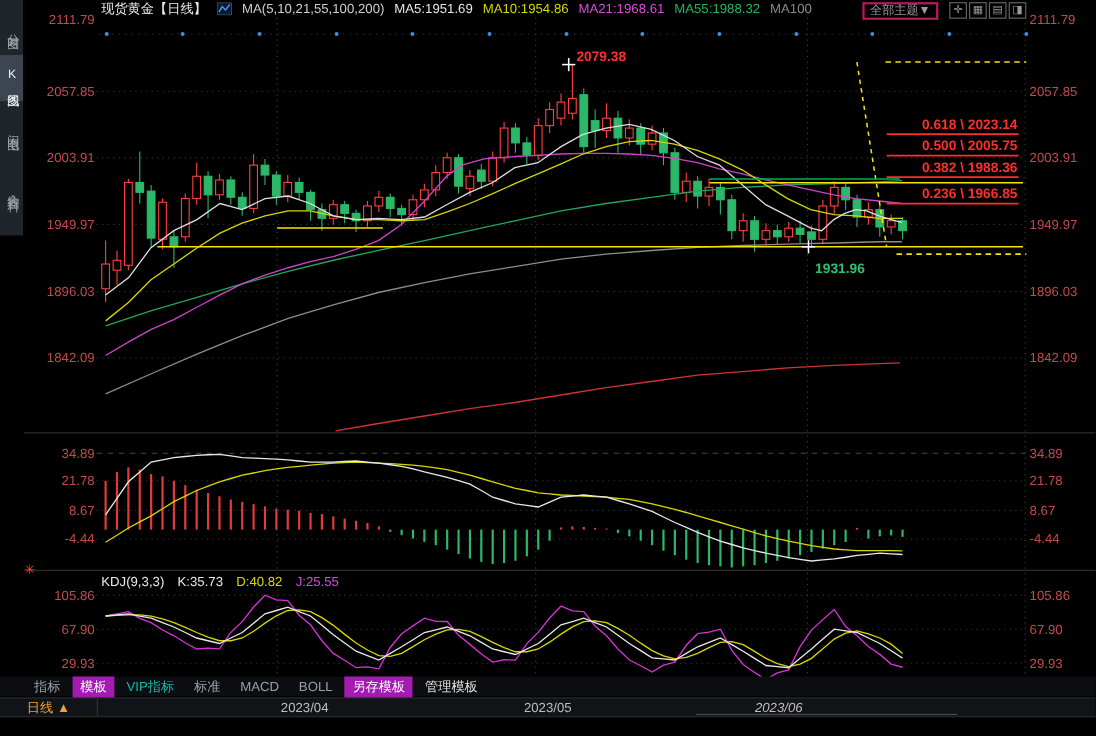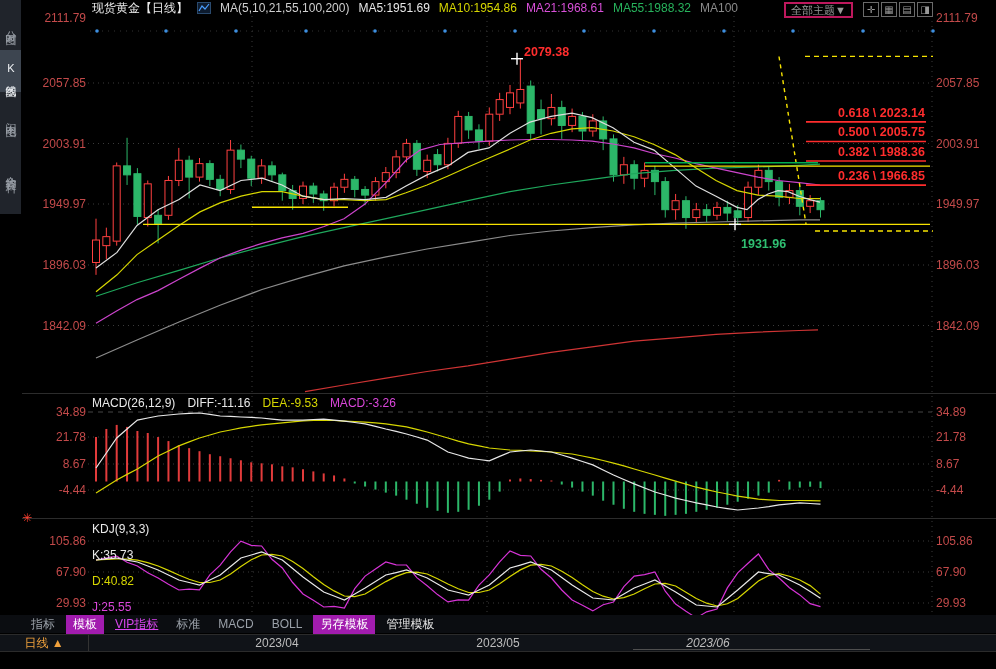--- a/index.html
+++ b/index.html
@@ -31,21 +31,21 @@
     border-top:1px solid #2b2b2b;border-bottom:1px solid #2b2b2b;font-size:12px;}
   #period-cell{position:absolute;left:0;top:0;width:88px;height:16px;border-right:1px solid #333;
     color:#f0a13c;font-weight:normal;text-align:center;line-height:16px;cursor:pointer;}
   .month-label{position:absolute;top:0;line-height:16px;color:#bdbdbd;transform:translateX(-50%);text-align:right;}
   #scroll-line{position:absolute;left:633px;top:14px;width:237px;height:1px;background:#4f4f4f;}
   
   #tab-row{position:absolute;left:0;top:615px;width:996px;height:18px;background:#0b0d11;display:flex;
     align-items:center;padding-left:24px;gap:4px;font-size:12px;box-sizing:border-box;}
   .tab{padding:1px 7px;color:#9aa0a8;cursor:pointer;}
   .tab.active{background:#a21caf;color:#fff;}
-  .tab.vip{color:#d946ef;text-decoration:underline;}
+  .tab.vip{color:#14b8a6;}
   .tab.light{color:#e5e5e5;}
 </style>
 </head>
 <body>
 
 <div id="app">
 
   <svg id="chart-svg" width="996" height="669">
       <g>
         <line x1="88" y1="83" x2="932" y2="83" stroke="#3a3a3a" stroke-width="1" stroke-dasharray="1 4"></line>
@@ -425,28 +425,22 @@
   </div>
 
   <div id="theme-dd">全部主题▼</div>
   <div id="tool-icons">
     <span class="tool-btn">✛</span>
     <span class="tool-btn">▦</span>
     <span class="tool-btn">▤</span>
     <span class="tool-btn">◨</span>
   </div>
 
-  <div class="ind-label" style="top:396px;">
-    <span class="c-white">MACD(26,12,9)</span>
-    <span class="c-white">DIFF:-11.16</span>
-    <span class="c-yellow">DEA:-9.53</span>
-    <span class="c-magenta">MACD:-3.26</span>
-  </div>
-
-  <div class="ind-label" style="top:522px;flex-direction:column;">
+
+  <div class="ind-label" style="top:522px;">
     <span class="c-white">KDJ(9,3,3)</span>
     <span class="c-white">K:35.73</span>
     <span class="c-yellow">D:40.82</span>
     <span class="c-magenta">J:25.55</span>
   </div>
 
   <span id="kdj-gear">✳</span>
 
   <div id="date-row">
     <div id="period-cell"><span>日线</span> <span>▲</span></div>

